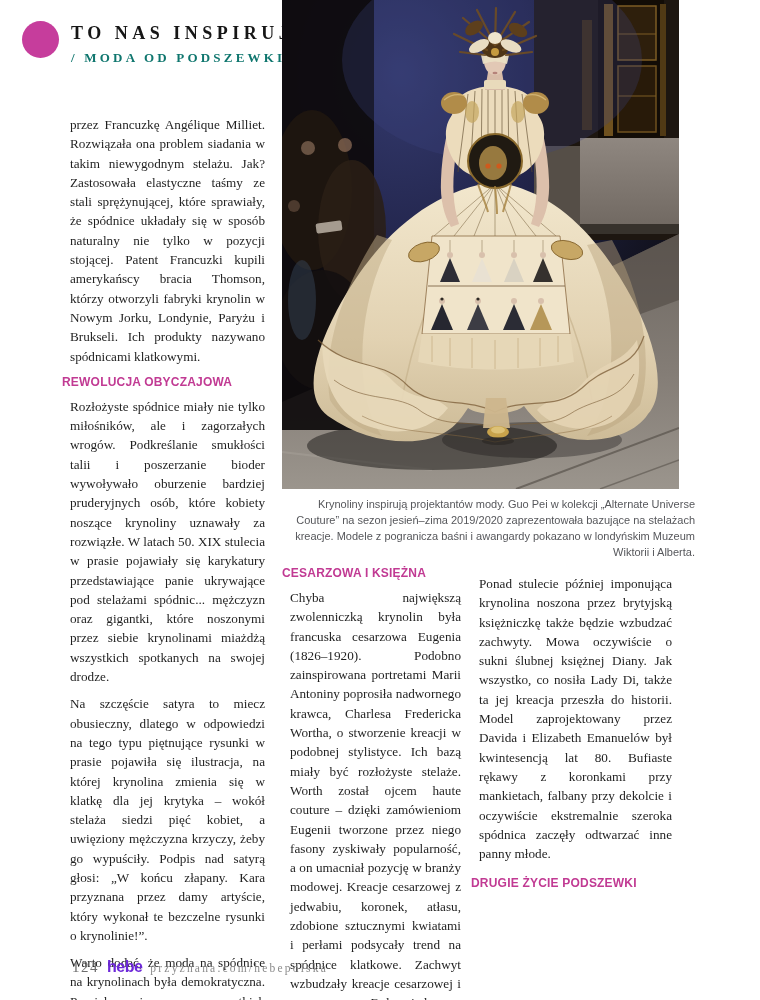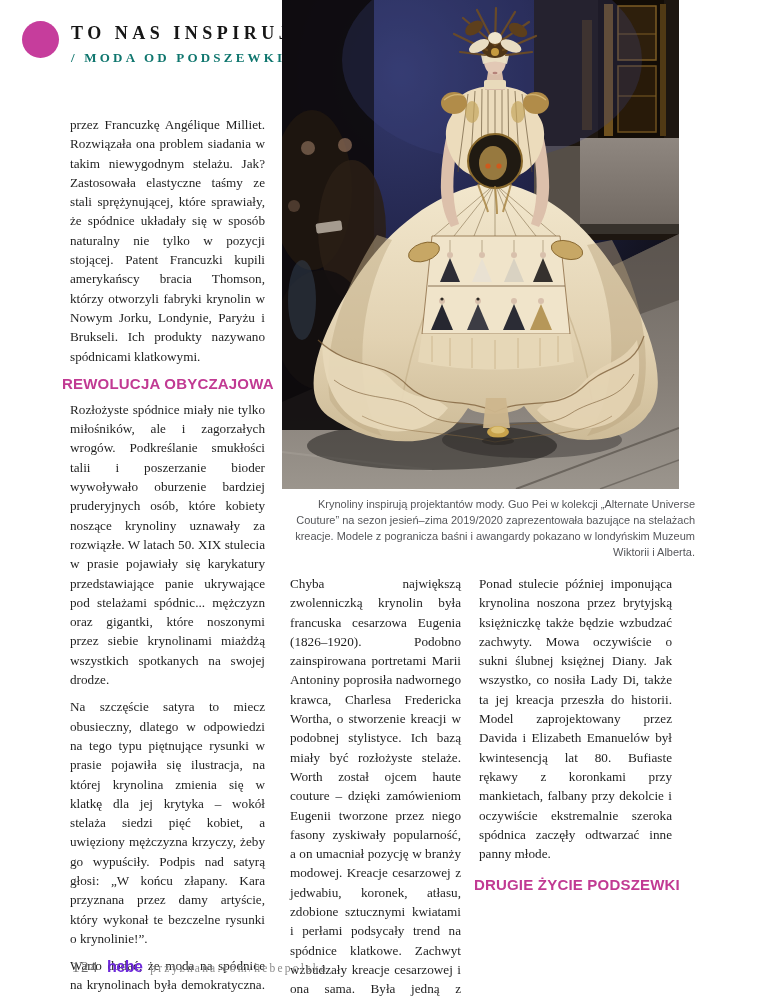--- a/index.html
+++ b/index.html
@@ -33,22 +33,22 @@
   .col { position:absolute; }
   .col-left  { left:62px;  top:107px; width:211px; }
   .col-mid   { left:282px; top:566px; width:187px; }
   .col-right { left:471px; top:566px; width:209px; }
   .body-text {
     margin:8px; font-size:13.2px; line-height:19.3px; text-align:justify;
     color:#1f1f1f;
   }
   .section-head {
     margin:9px 0 5px; font-family:"Liberation Sans", sans-serif;
-    font-weight:bold; font-size:15px; letter-spacing:0.2px;
-    color:#c13a93; text-align:right; white-space:nowrap;
+    font-weight:bold; font-size:12px; letter-spacing:0.2px;
+    color:#c13a93; text-align:left; white-space:nowrap;
   }
   .col-mid .section-head   { margin:0 0 7px; }
   .col-right .section-head { margin:13px 0 6px; }
   .arrow {
     font-family:"DejaVu Sans", sans-serif; font-size:11px; color:#111;
     margin-left:5px;
   }
   
   .caption {
     position:absolute; left:283px; top:496px; width:412px; margin:0;
@@ -247,20 +247,21 @@
 
   <div class="col col-left">
     <p class="body-text">przez Francuzkę Angélique Milliet. Rozwiązała ona problem siadania w takim niewygodnym stelażu. Jak? Zastosowała elastyczne taśmy ze stali sprężynującej, które sprawiały, że spódnice układały się w sposób naturalny nie tylko w pozycji stojącej. Patent Francuzki kupili amerykańscy bracia Thomson, którzy otworzyli fabryki krynolin w Nowym Jorku, Londynie, Paryżu i Brukseli. Ich produkty nazywano spódnicami klatkowymi.</p>
     <h3 class="section-head">REWOLUCJA OBYCZAJOWA</h3>
     <p class="body-text">Rozłożyste spódnice miały nie tylko miłośników, ale i zagorzałych wrogów. Podkreślanie smukłości talii i poszerzanie bioder wywoływało oburzenie bardziej pruderyjnych osób, które kobiety noszące krynoliny uznawały za rozwiązłe. W latach 50. XIX stulecia w prasie pojawiały się karykatury przedstawiające panie ukrywające pod stelażami spódnic... mężczyzn oraz gigantki, które noszonymi przez siebie krynolinami miażdżą wszystkich spotkanych na swojej drodze.</p>
     <p class="body-text">Na szczęście satyra to miecz obusieczny, dlatego w odpowiedzi na tego typu piętnujące rysunki w prasie pojawiła się ilustracja, na której krynolina zmienia się w klatkę dla jej krytyka – wokół stelaża siedzi pięć kobiet, a uwięziony mężczyzna krzyczy, żeby go wypuściły. Podpis nad satyrą głosi: „W końcu złapany. Kara przyznana przez damy artyście, który wykonał te bezczelne rysunki o krynolinie!”.</p>
     <p class="body-text">Warto dodać, że moda na spódnice na krynolinach była demokratyczna. Przyjęła się we wszystkich warstwach społecznych – oczywiście w tych niższych w nieco skromniejszej, mniej obfitej formie.</p>
   </div>
 
   <div class="col col-mid">
+    <h3 class="section-head">CESARZOWA I KSIĘŻNA</h3>
     <p class="body-text">Chyba największą zwolenniczką krynolin była francuska cesarzowa Eugenia (1826–1920). Podobno zainspirowana portretami Marii Antoniny poprosiła nadwornego krawca, Charlesa Fredericka Wortha, o stworzenie kreacji w podobnej stylistyce. Ich bazą miały być rozłożyste stelaże. Worth został ojcem haute couture – dzięki zamówieniom Eugenii tworzone przez niego fasony zyskiwały popularność, a on umacniał pozycję w branży modowej. Kreacje cesarzowej z jedwabiu, koronek, atłasu, zdobione sztucznymi kwiatami i perłami podsycały trend na spódnice klatkowe. Zachwyt wzbudzały kreacje cesarzowej i ona sama. Była jedną z pierwszych ikon mody.</p>
   </div>
 
   <div class="col col-right">
     <p class="body-text">Ponad stulecie później imponująca krynolina noszona przez brytyjską księżniczkę także będzie wzbudzać zachwyty. Mowa oczywiście o sukni ślubnej księżnej Diany. Jak wszystko, co nosiła Lady Di, także ta jej kreacja przeszła do historii. Model zaprojektowany przez Davida i Elizabeth Emanuelów był kwintesencją lat 80. Bufiaste rękawy z koronkami przy mankietach, falbany przy dekolcie i oczywiście ekstremalnie szeroka spódnica zaczęły odtwarzać inne panny młode.</p>
     <h3 class="section-head">DRUGIE ŻYCIE PODSZEWKI</h3>
   </div>
 
   <div class="footer">
     <span class="page-number">124</span>

